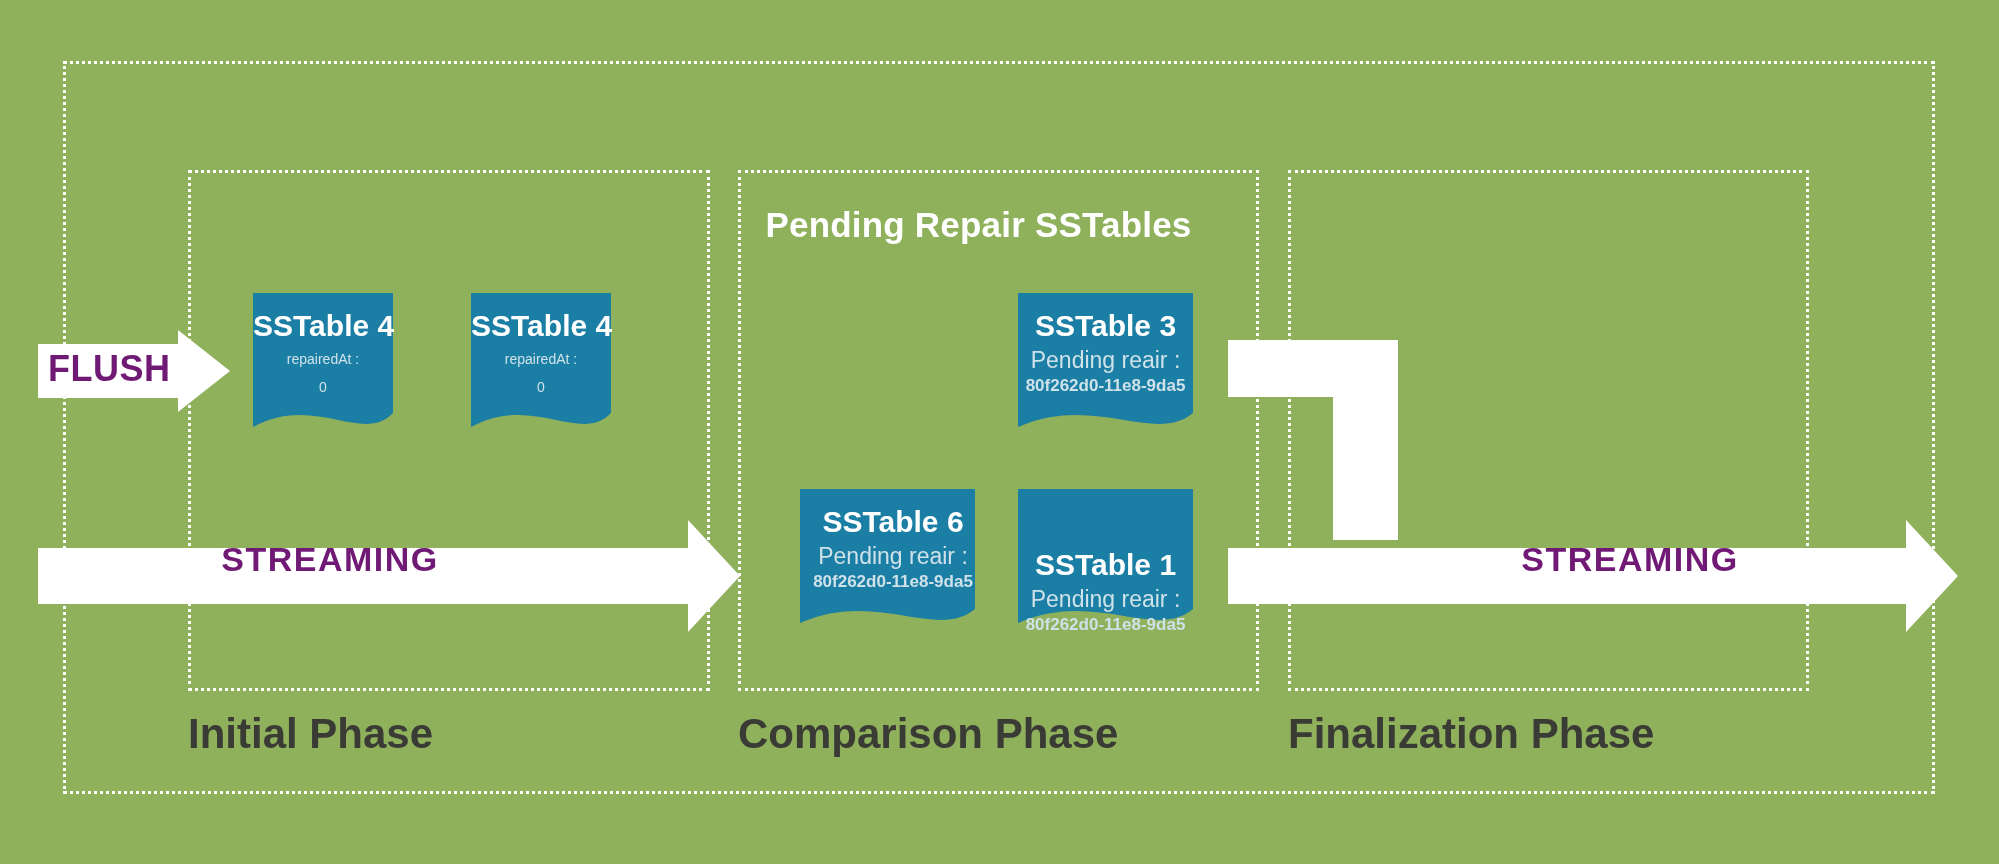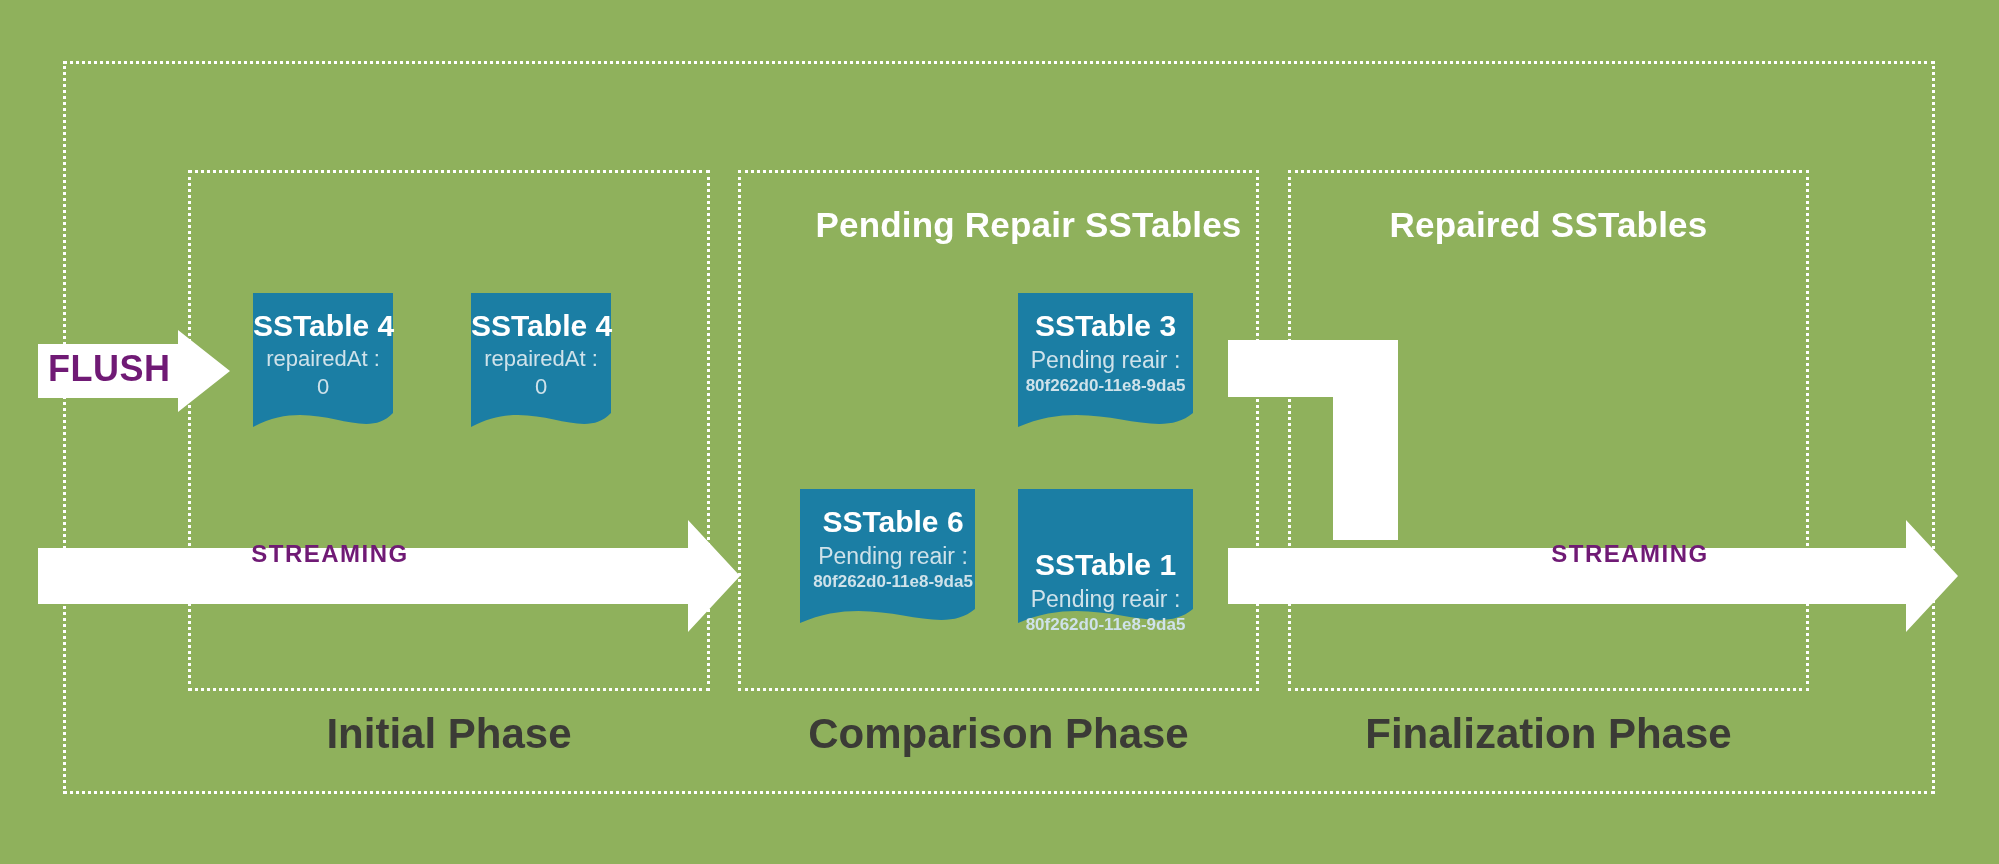--- a/index.html
+++ b/index.html
@@ -40,30 +40,29 @@
   .section-title {
     position: absolute;
     color: #ffffff;
     font-size: 35px;
     font-weight: bold;
     text-align: center;
     white-space: nowrap;
     letter-spacing: 0.2px;
   }
   .st-1 { left: 188px; top: 205px; width: 522px; }
-  .st-2 { left: 768px; top: 205px; width: 521px; text-align: center; }
+  .st-2 { left: 718px; top: 205px; width: 521px; text-align: center; }
   .st-3 { left: 1288px; top: 205px; width: 521px; }
 
   
   .phase-caption {
     position: absolute;
     color: #3b3b36;
     font-size: 42px;
     font-weight: bold;
-    text-align: center;
     white-space: nowrap;
   }
   .pc-1 { left: 188px; top: 710px; width: 522px; }
   .pc-2 { left: 738px; top: 710px; width: 521px; }
   .pc-3 { left: 1288px; top: 710px; width: 521px; }
 
   
   .sstable {
     position: absolute;
     width: 0; height: 0;
@@ -82,21 +81,21 @@
   }
   .card-title {
     color: #ffffff;
     font-size: 30px;
     font-weight: bold;
     line-height: 38px;
     white-space: nowrap;
   }
   .card-sub {
     color: #cfe2ea;
-    font-size: 22px;
+    font-size: 14px;
     line-height: 28px;
     white-space: nowrap;
   }
   .card-sub.big {
     font-size: 23px;
     line-height: 30px;
   }
   .card-uuid {
     color: #cfe2ea;
     font-size: 17px;
@@ -112,36 +111,35 @@
     color: #701a75;
     font-weight: bold;
     white-space: nowrap;
     text-align: center;
   }
   .flush-label {
     font-size: 36px;
     letter-spacing: 0.5px;
   }
   .stream-label {
-    font-size: 24px;
+    font-size: 34px;
     letter-spacing: 1.5px;
   }
 </style>
 </head>
 <body>
 
 <div id="stage">
 
   <div class="dframe outer-frame"></div>
   <div class="dframe phase-frame phase-1"></div>
   <div class="dframe phase-frame phase-2"></div>
   <div class="dframe phase-frame phase-3"></div>
 
   <div class="section-title st-2">Pending Repair SSTables</div>
-  <div class="section-title st-3">Repaired SSTables</div>
 
   <svg class="arrow-svg" style="left:38px; top:330px;" width="192" height="82" viewBox="0 0 192 82">
     <path d="M0,14 L140,14 L140,0 L192,41 L140,82 L140,68 L0,68 Z" fill="#ffffff"></path>
   </svg>
   <div class="arrow-label flush-label" style="left:48px; top:348px; width:120px;">FLUSH</div>
 
   <div class="sstable" style="left:253px; top:293px;">
     <svg class="card-shape" width="140" height="155" viewBox="0 0 140 155">
       <path d="M0,0 L140,0 L140,120 C110,152 62,100 0,134 Z" fill="#1b7ea4"></path>
     </svg>

